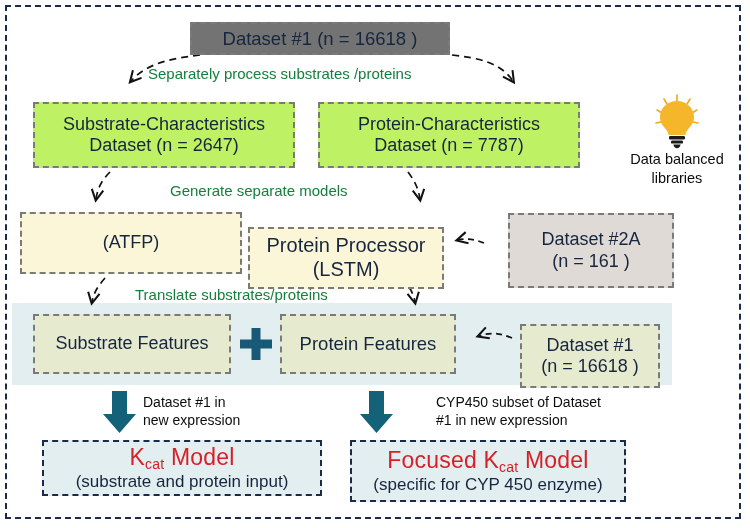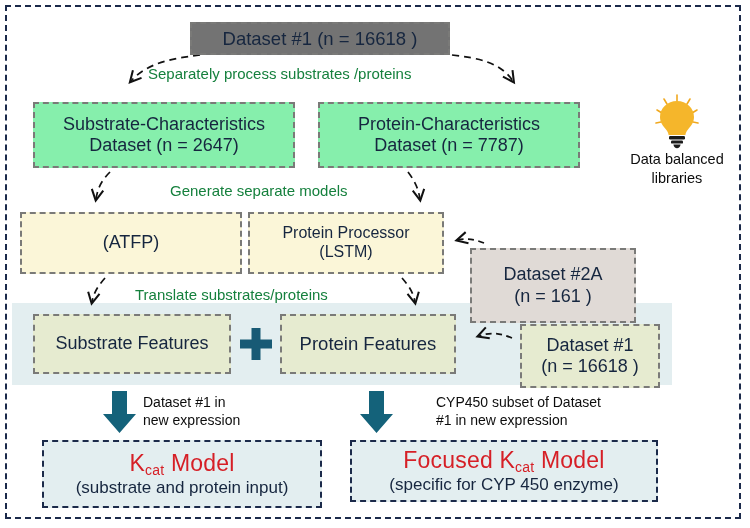--- a/index.html
+++ b/index.html
@@ -48,21 +48,21 @@
     color: #16263f;
     line-height: 1.18;
   }
   .box-grey-dash {
     border: 2.2px dashed #7a7a78;
   }
   .box-navy-dash {
     border: 2.4px dashed #1b2a4a;
   }
   .fill-green    { background: #737373; }
-  .fill-pink     { background: #86efac; align-items: center; }
+  .fill-pink     { background: #bef264; align-items: center; }
   .fill-cream    { background: #fbf6d8; }
   .fill-mauve    { background: #e0dad6; }
   .fill-olive    { background: #e6ebd0; }
   .fill-paleblue { background: #e3eef0; }
 
   .box .ln { display: block; white-space: nowrap; }
 
   
   .conn-label {
     position: absolute;
@@ -206,26 +206,26 @@
       <span>libraries</span>
     </div>
   </div>
 
   <div class="conn-label" style="left:170px; top:182px;">Generate separate models</div>
 
   <div class="box box-grey-dash fill-cream" style="left:20px; top:212px; width:222px; height:62px; font-size:18px;">
     <span class="ln">(ATFP)</span>
   </div>
 
-  <div class="box box-grey-dash fill-cream" style="left:248px; top:212px; width:196px; height:62px; font-size:16px;">
+  <div class="box box-grey-dash fill-cream" style="left:248px; top:227px; width:196px; height:62px; font-size:20px;">
     <span class="ln">Protein Processor</span>
     <span class="ln">(LSTM)</span>
   </div>
 
-  <div class="box box-grey-dash fill-mauve" style="left:470px; top:213px; width:166px; height:75px; font-size:18px;margin-top:35px;">
+  <div class="box box-grey-dash fill-mauve" style="left:508px; top:213px; width:166px; height:75px; font-size:18px;">
     <span class="ln">Dataset #2A</span>
     <span class="ln">(n = 161 )</span>
   </div>
 
   <div class="conn-label" style="left:135px; top:286px;">Translate substrates/proteins</div>
 
   <div class="box box-grey-dash fill-olive" style="left:33px; top:314px; width:198px; height:60px; font-size:18px;">
     <span class="ln">Substrate Features</span>
   </div>
 
@@ -248,27 +248,27 @@
   <div class="arrow-note" style="left:143px; top:393px;">
     <div>Dataset #1 in</div>
     <div>new expression</div>
   </div>
 
   <div class="arrow-note" style="left:404px; top:393px;margin-left:32px;">
     <div>CYP450 subset of Dataset</div>
     <div>#1 in new expression</div>
   </div>
 
-  <div class="box box-navy-dash fill-paleblue" style="left:42px; top:440px; width:280px; height:68px;text-align:right;">
+  <div class="box box-navy-dash fill-paleblue" style="left:42px; top:440px; width:280px; height:56px;text-align:right;">
     <div class="kcat-title">
       <span>K</span><sub>cat</sub><span> Model</span>
     </div>
     <div class="kcat-sub">(substrate and protein input)</div>
   </div>
 
-  <div class="box box-navy-dash fill-paleblue" style="left:350px; top:440px; width:308px; height:62px;">
+  <div class="box box-navy-dash fill-paleblue" style="left:350px; top:440px; width:276px; height:62px;">
     <div class="kcat-title">
       <span>Focused K</span><sub>cat</sub><span> Model</span>
     </div>
     <div class="kcat-sub">(specific for CYP 450 enzyme)</div>
   </div>
 
 </div>
 
 </body></html>

